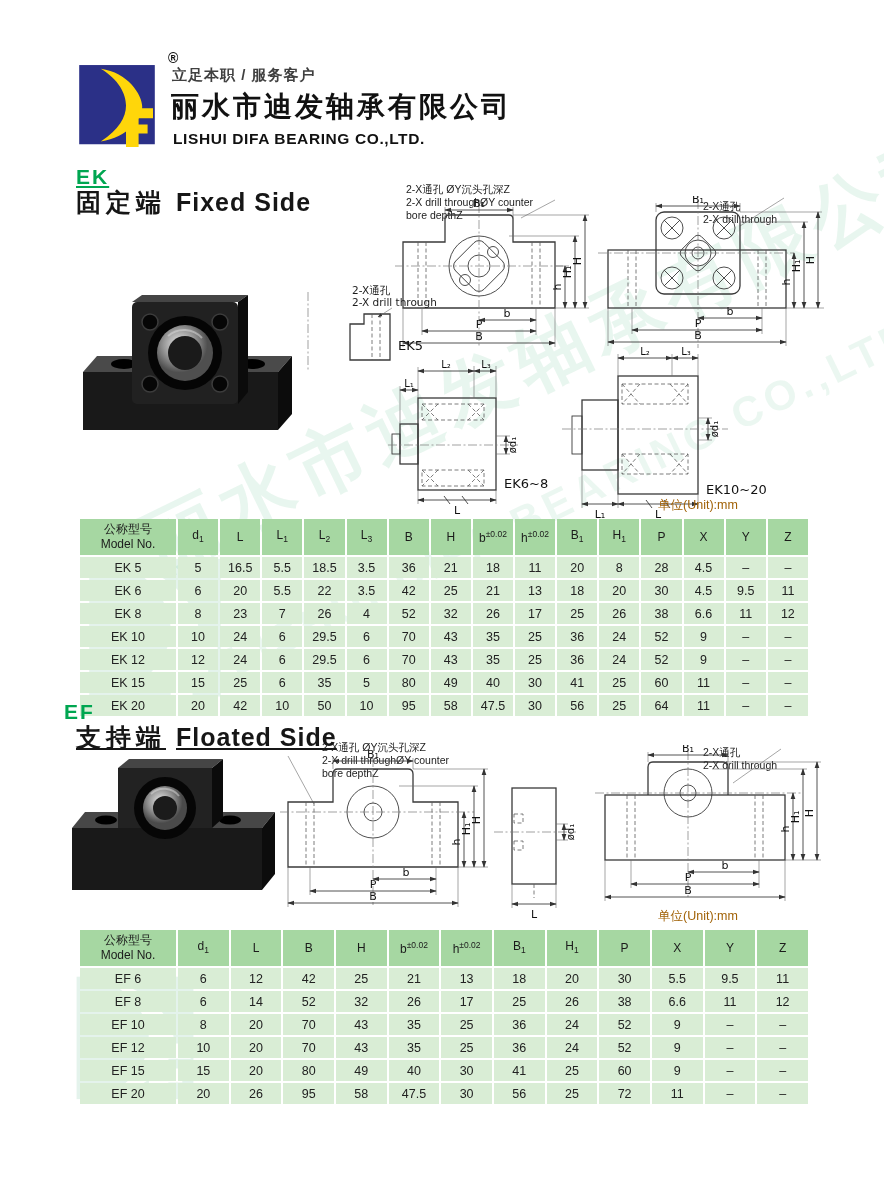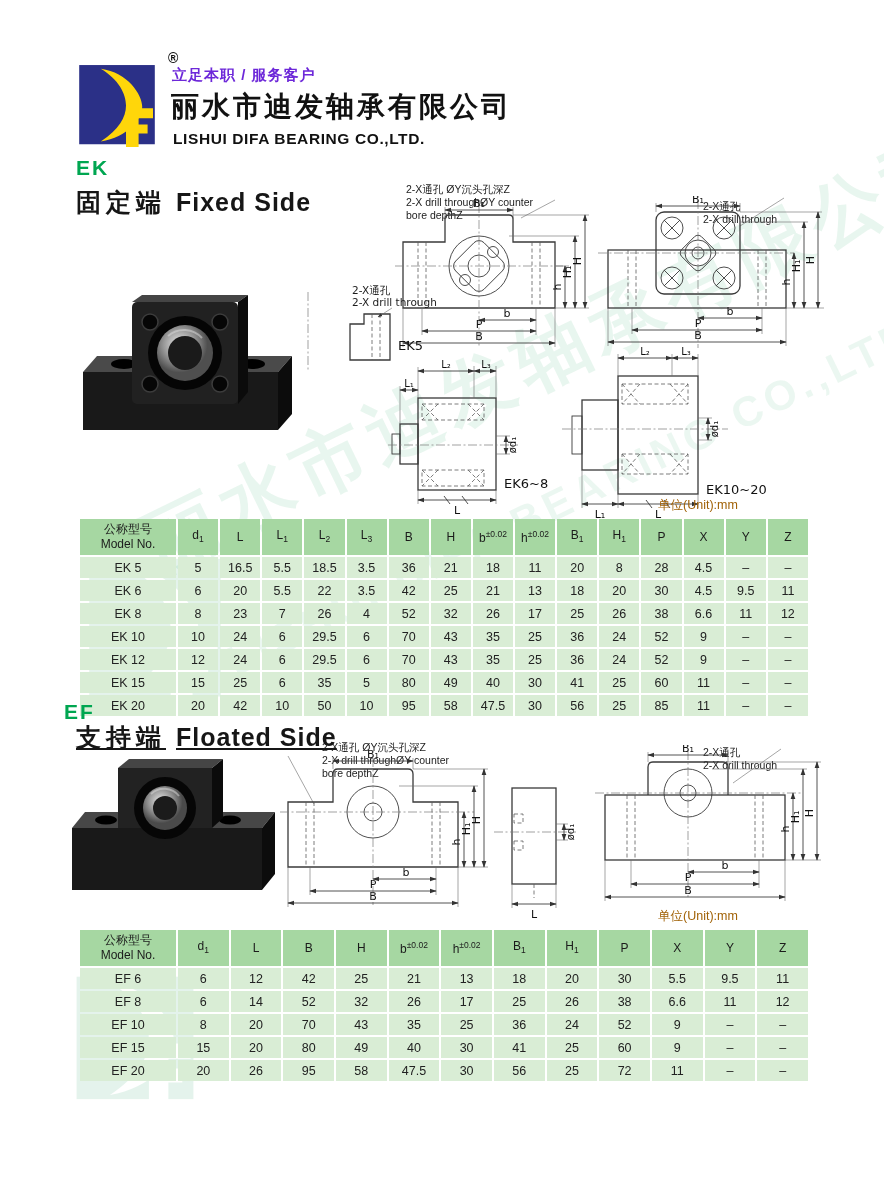--- a/index.html
+++ b/index.html
@@ -2,21 +2,21 @@
 <html><head>
 <meta charset="utf-8">
 <style>
   html,body{margin:0;padding:0;background:#fff;}
   .page{position:relative;width:884px;height:1200px;background:#ffffff;overflow:hidden;
         font-family:"Liberation Sans","DejaVu Sans",sans-serif;color:#1c1c1c;}
   .abs{position:absolute;}
 
   
   .reg{font-size:14px;font-weight:bold;color:#111;}
-  .slogan{font-size:15px;font-weight:bold;color:#6d28d9;letter-spacing:1px;}
+  .slogan{font-size:15px;font-weight:bold;color:#404040;letter-spacing:1px;}
   .company-cn{font-size:28px;font-weight:bold;color:#111;letter-spacing:3px;}
   .company-en{font-size:15.5px;font-weight:bold;color:#111;letter-spacing:0.6px;}
 
   
   .sec-code{font-size:21px;font-weight:bold;color:#00a651;letter-spacing:2px;}
   .sec-title{font-size:25px;font-weight:bold;color:#161616;}
   .sec-title .cn{letter-spacing:5px;}
   .sec-title .en{margin-left:10px;letter-spacing:1px;}
 
   
@@ -82,21 +82,21 @@
   <svg class="abs" style="left:72px;top:52px;" width="90" height="108" viewBox="0 0 100 115">
     <rect x="8" y="12" width="84" height="88" fill="#2b3087"></rect>
     <path d="M32,16 C62,20 78,45 78,58 C78,72 62,92 32,97 C52,84 60,70 60,57 C60,44 52,28 32,16 Z" fill="#ffd60a"></path>
     <path d="M60,55 h14 v48 h-14 z M60,60 h30 v11 h-30 z M60,78 h24 v10 h-24 z" fill="#ffd60a"></path>
   </svg>
   <div class="abs reg" style="left:168px;top:50px;">®</div>
   <div class="abs slogan" style="left:172px;top:66px;">立足本职 / 服务客户</div>
   <div class="abs company-cn" style="left:171px;top:88px;">丽水市迪发轴承有限公司</div>
   <div class="abs company-en" style="left:173px;top:130px;">LISHUI DIFA BEARING CO.,LTD.</div>
 
-  <div class="abs sec-code" style="left:76px;top:156px;">EK</div>
+  <div class="abs sec-code" style="left:76px;top:165px;text-decoration:underline;">EK</div>
   <div class="abs sec-title" style="left:76px;top:186px;">
     <span class="cn">固定端</span><span class="en">Fixed Side</span>
   </div>
 
   <div class="abs ann" style="left:406px;top:164px;">
     <div>2-X通孔 ØY沉头孔深Z</div>
     <div>2-X drill throughØY counter</div>
     <div>bore depthZ</div>
   </div>
   <div class="abs ann" style="left:703px;top:181px;">
@@ -454,21 +454,21 @@
           <td>42</td>
           <td>10</td>
           <td>50</td>
           <td>10</td>
           <td>95</td>
           <td>58</td>
           <td>47.5</td>
           <td>30</td>
           <td>56</td>
           <td>25</td>
-          <td>85</td>
+          <td>64</td>
           <td>11</td>
           <td>–</td>
           <td>–</td>
         </tr>
       </tbody>
   </table>
 
   <div class="abs sec-code" style="left:64px;top:700px;">EF</div>
   <div class="abs sec-title" style="left:76px;top:721px;text-decoration:underline;">
     <span class="cn">支持端</span><span class="en">Floated Side</span>
@@ -660,20 +660,35 @@
           <td>35</td>
           <td>25</td>
           <td>36</td>
           <td>24</td>
           <td>52</td>
           <td>9</td>
           <td>–</td>
           <td>–</td>
         </tr>
         <tr>
+          <td>EF 12</td>
+          <td>10</td>
+          <td>20</td>
+          <td>70</td>
+          <td>43</td>
+          <td>35</td>
+          <td>25</td>
+          <td>36</td>
+          <td>24</td>
+          <td>52</td>
+          <td>9</td>
+          <td>–</td>
+          <td>–</td>
+        </tr>
+        <tr>
           <td>EF 15</td>
           <td>15</td>
           <td>20</td>
           <td>80</td>
           <td>49</td>
           <td>40</td>
           <td>30</td>
           <td>41</td>
           <td>25</td>
           <td>60</td>

